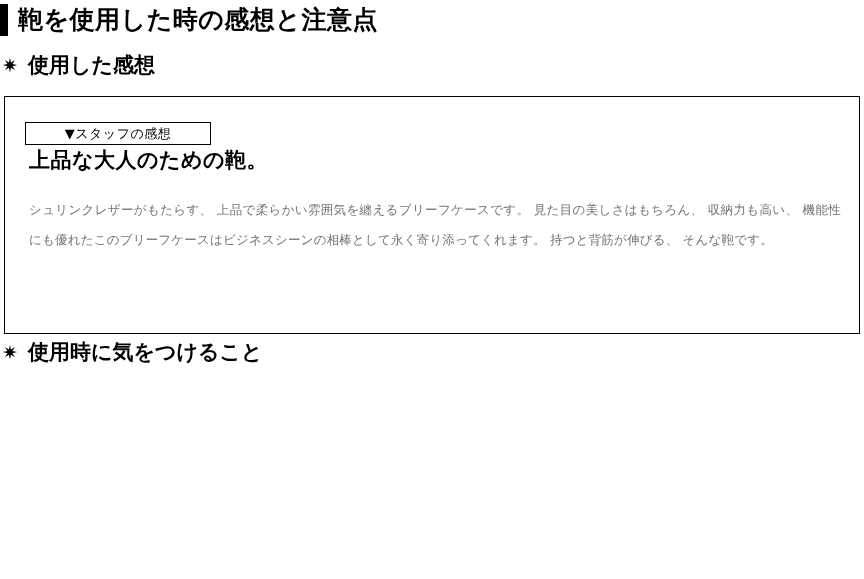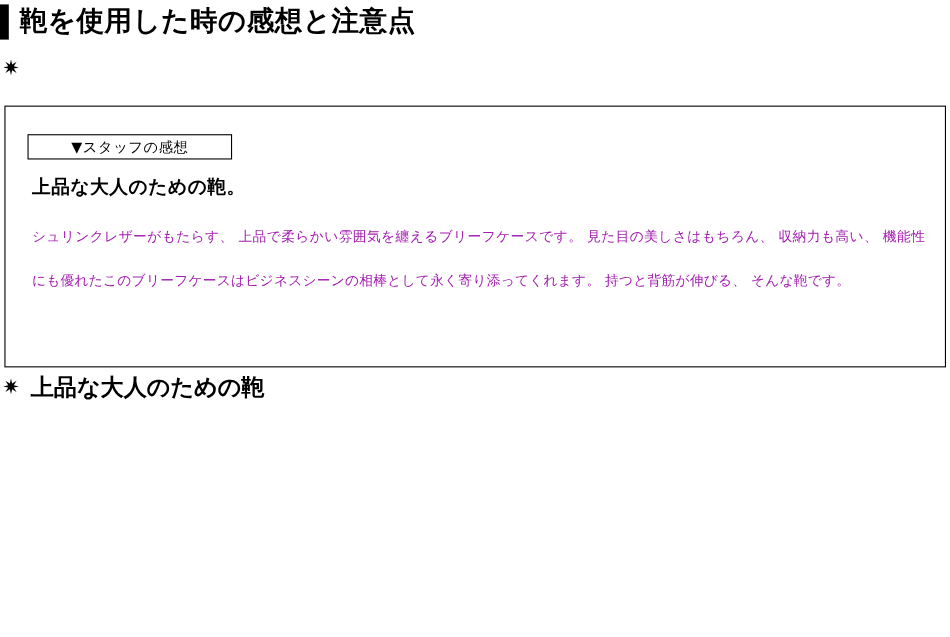--- a/index.html
+++ b/index.html
@@ -106,33 +106,33 @@
     font-size: 13px;
     font-family: "DejaVu Sans", sans-serif;
     letter-spacing: 0.5px;
     background: #ffffff;
   }
 
   
   .lead {
     position: absolute;
     left: 24px;
-    top: 62px;
+    top: 52px;
     font-family: "DejaVu Sans", sans-serif;
-    font-size: 17px;
+    font-size: 21px;
     font-weight: bold;
     letter-spacing: 0.5px;
     line-height: 22px;
   }
   .body-text {
     position: absolute;
     font-family: "DejaVu Sans", sans-serif;
     font-size: 12.5px;
-    line-height: 40px;
-    color: #a21caf;
+    line-height: 30px;
+    color: #737373;
     letter-spacing: 0.2px;
     text-align: justify;
   }
   #impressions-body {
     left: 24px;
     top: 98px;
     width: 812px;
   }
   #cautions-body {
     left: 24px;
@@ -145,27 +145,28 @@
 
 <div class="page">
 
   <h1 class="main-title">
     <span class="title-bar"></span>
     <span class="title-text">鞄を使用した時の感想と注意点</span>
   </h1>
 
   <div class="section-heading" id="heading-impressions">
     <span class="star">✷</span>
+    <span class="sh-text">使用した感想</span>
   </div>
 
   <div class="box" id="box-impressions">
     <div class="staff-label">▼スタッフの感想</div>
     <div class="lead">上品な大人のための鞄。</div>
     <div class="body-text" id="impressions-body">シュリンクレザーがもたらす、 上品で柔らかい雰囲気を纏えるブリーフケースです。 見た目の美しさはもちろん、 収納力も高い、 機能性にも優れたこのブリーフケースはビジネスシーンの相棒として永く寄り添ってくれます。 持つと背筋が伸びる、 そんな鞄です。</div>
   </div>
 
   <div class="section-heading" id="heading-cautions">
     <span class="star">✷</span>
-    <span class="sh-text">上品な大人のための鞄</span>
+    <span class="sh-text">使用時に気をつけること</span>
   </div>
 
 
 </div>
 
 </body></html>

